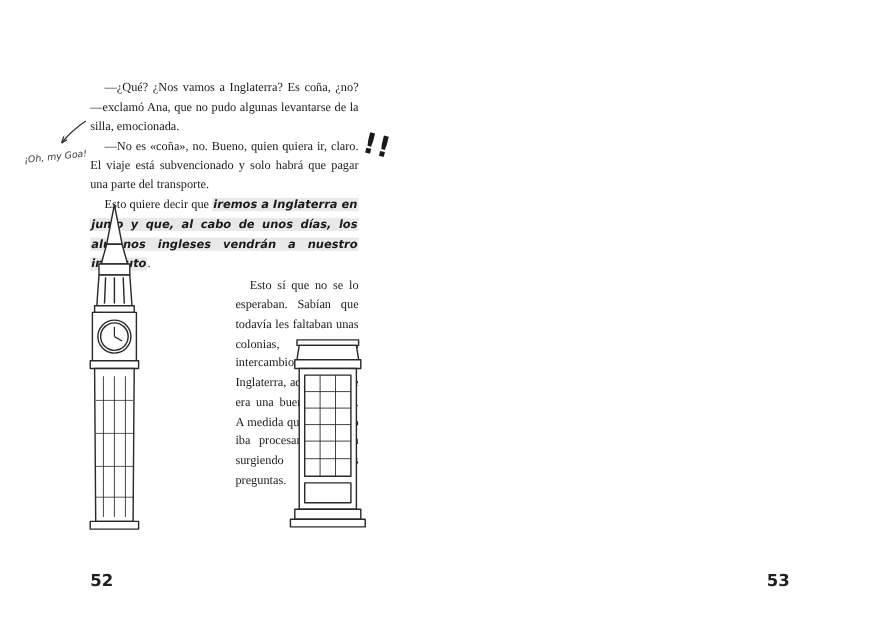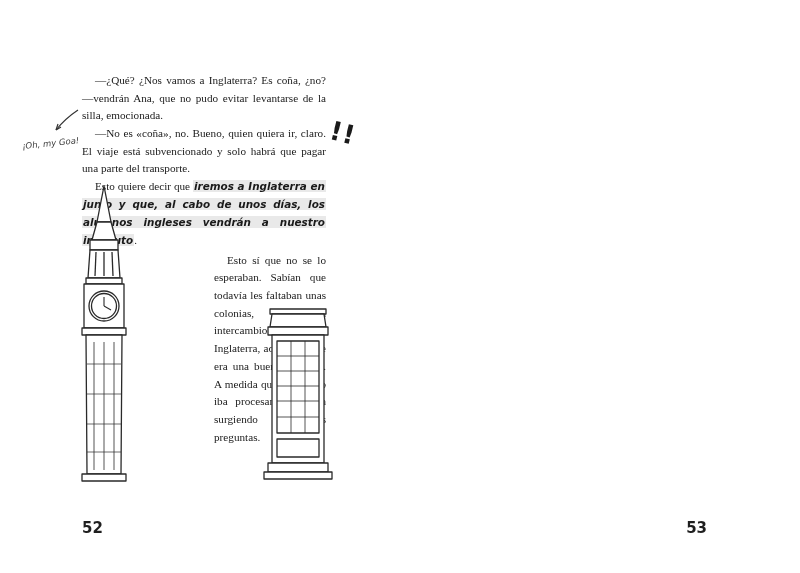--- a/index.html
+++ b/index.html
@@ -59,21 +59,21 @@
   }
   .page-number {
     position: absolute;
     bottom: 36px;
     font-family: "DejaVu Sans", sans-serif;
     font-size: 15px;
     font-weight: bold;
     color: #1f1f1f;
   }
   .pn-left { left: 82px; }
-  .pn-right { right: 93px; }
+  .pn-right { right: 82px; }
 
   
   .margin-note {
     position: absolute;
     left: 22px;
     top: 138px;
     width: 60px;
     font-family: "DejaVu Sans", sans-serif;
     font-size: 8.5px;
     font-style: italic;
@@ -129,21 +129,21 @@
         <path d="M34 2 C28 6, 20 12, 12 22" stroke="#333" stroke-width="1.2" fill="none"></path>
         <path d="M12 22 L17 19 M12 22 L14 16" stroke="#333" stroke-width="1.2" fill="none"></path>
       </svg>
     </div>
 
     <div class="margin-note">¡Oh, my Goa!</div>
 
     <div class="excl">!!</div>
 
     <div class="column col-left">
-      <p class="para ind">—¿Qué? ¿Nos vamos a Inglaterra? Es coña, ¿no? —vendrán Ana, que no pudo evitar levantarse de la silla, emocionada.</p>
+      <p class="para ind">—¿Qué? ¿Nos vamos a Inglaterra? Es coña, ¿no? —exclamó Ana, que no pudo algunas levantarse de la silla, emocionada.</p>
       <p class="para ind">—No es «coña», no. Bueno, quien quiera ir, claro. El viaje está subvencionado y solo habrá que pagar una parte del transporte.</p>
       <p class="para ind"><span>Esto quiere decir que </span><span class="hl">iremos a Inglaterra en junio y que, al cabo de unos días, los alumnos ingleses vendrán a nuestro instituto</span><span>.</span></p>
       <p class="para ind" style="width:112px; margin-left:132px; margin-top:2px;">Esto sí que no se lo esperaban. Sabían que todavía les faltaban unas colonias, pero un intercambio y un viaje a Inglaterra, aquella sí que era una buena sorpresa. A medida que la clase lo iba procesando, fueron surgiendo algunas preguntas.</p>
     </div>
 
     <div class="illus bigben">
       <svg width="96" height="300" viewBox="0 0 96 300">
         <g stroke="#2a2a2a" stroke-width="1.3" fill="#ffffff" stroke-linejoin="round">
 
           <path d="M48 4 L41 40 L55 40 Z"></path>

